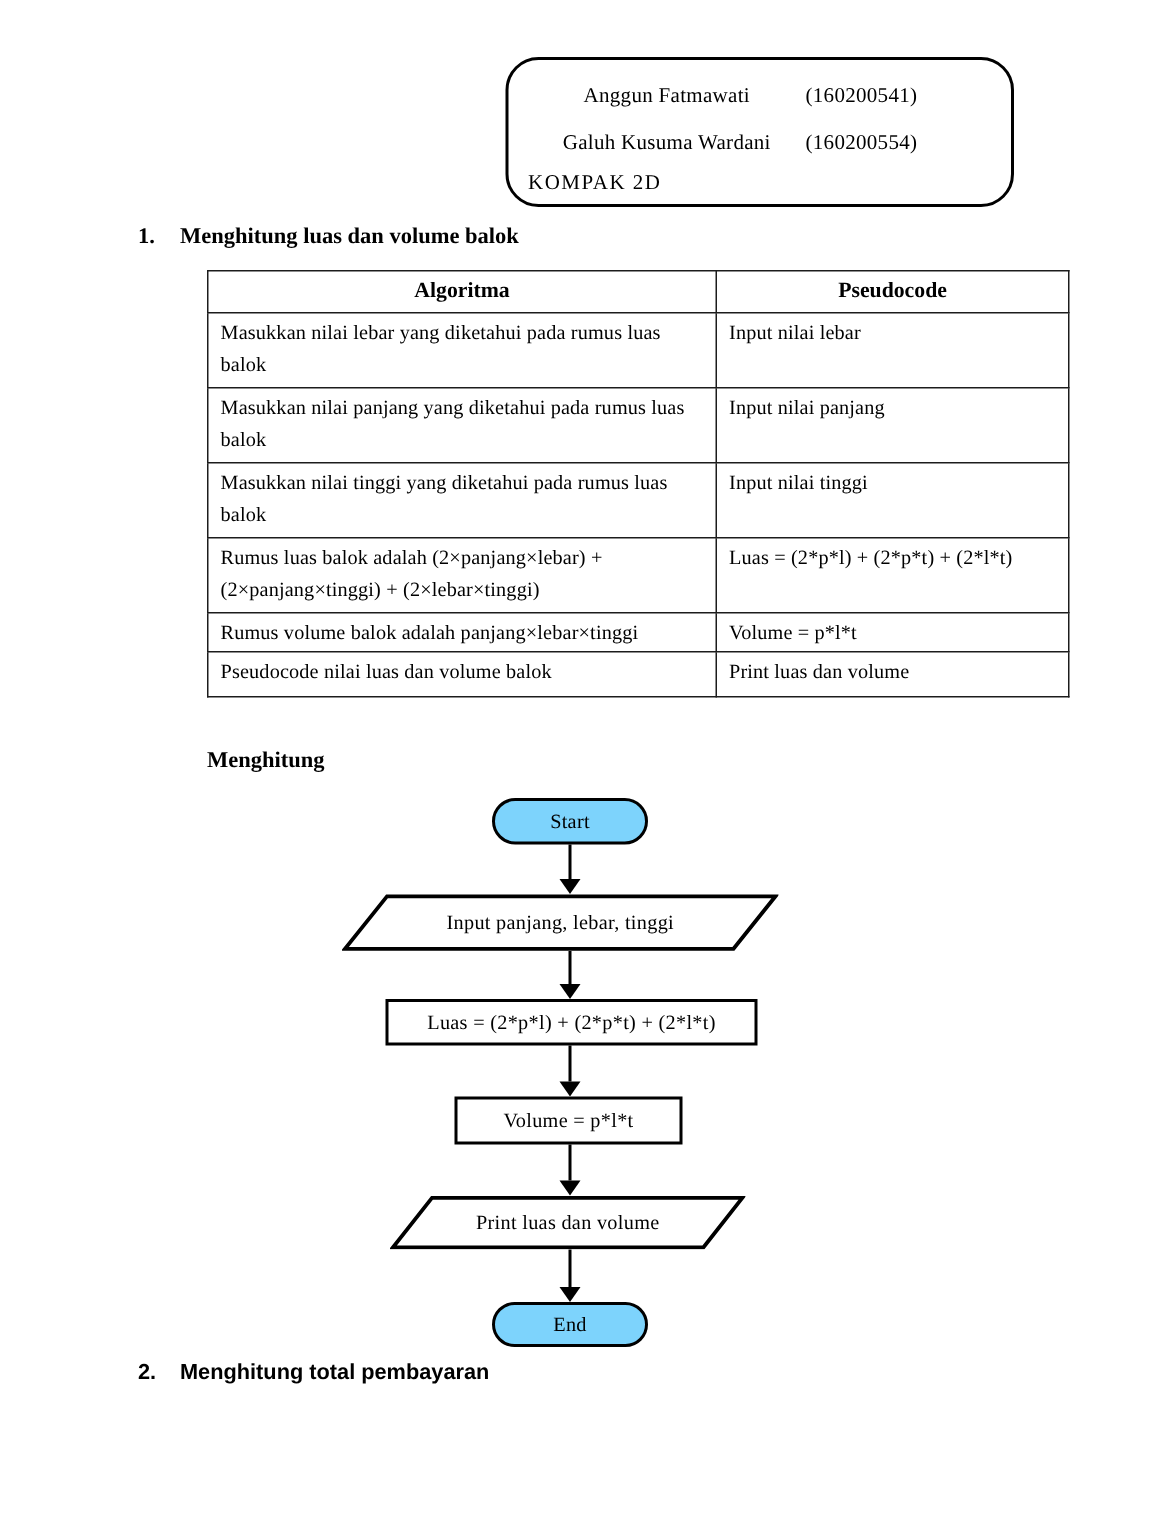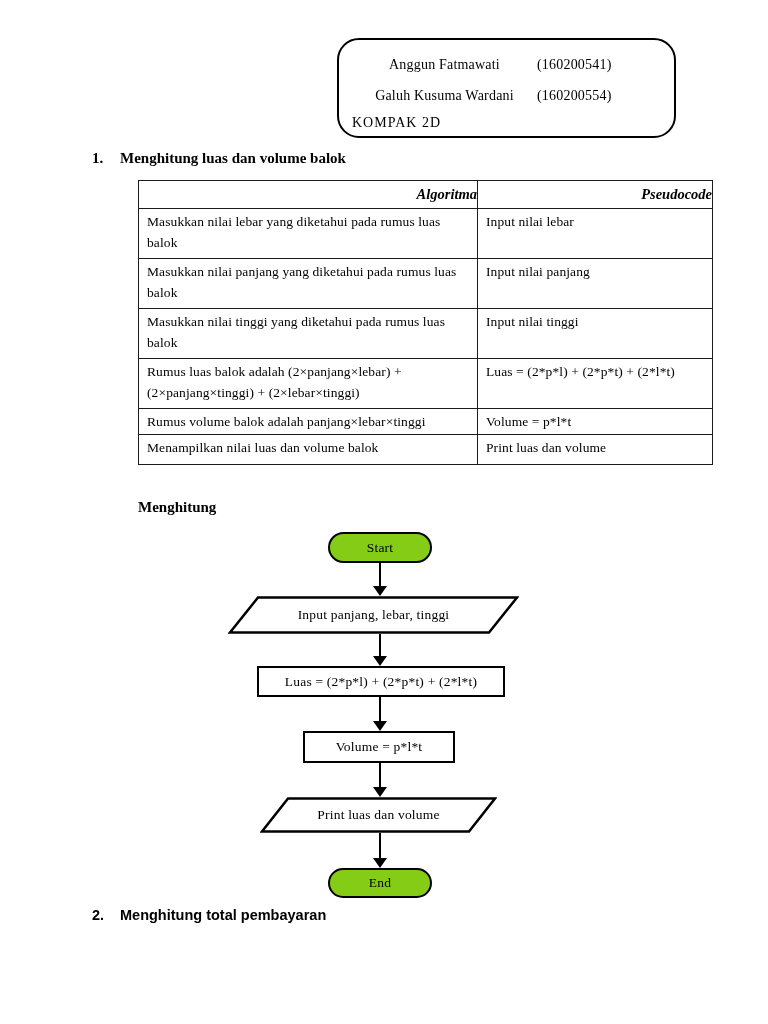--- a/index.html
+++ b/index.html
@@ -38,34 +38,34 @@
     left: 138px; top: 180px;
     width: 574px;
     border-collapse: collapse;
     table-layout: fixed;
   }
   table.alg col.c1 { width: 339px; }
   table.alg col.c2 { width: 235px; }
   table.alg th, table.alg td { border: 1.5px solid #1c1c1c; }
   table.alg th {
     height: 28px; font-size: 14.5px; font-weight: bold;
-    text-align: right; vertical-align: middle; font-style: italic;
+    text-align: center; vertical-align: middle;
   }
   table.alg td {
     font-size: 13.5px; line-height: 1.55;
     padding: 3px 8px 0 8px;
     vertical-align: top; letter-spacing: .1px;
   }
   tr.r-tall { height: 50px; }
   tr.r-short { height: 26px; margin-top: 36px; }
   tr.r-med { height: 30px; }
 
   
   .flow-node { position: absolute; display: flex; align-items: center; justify-content: center; font-size: 13.5px; letter-spacing: .2px; }
-  .flow-terminator { background: #84cc16; border: 2.5px solid #000; border-radius: 16px; }
+  .flow-terminator { background: #7dd3fc; border: 2.5px solid #000; border-radius: 16px; }
   .flow-process { background: #fff; border: 2px solid #000; }
   .flow-io { position: absolute; text-align: right; }
   .flow-io svg { position: absolute; left: 0; top: 0; display: block; }
   .flow-io .flow-label {
     position: absolute; inset: 0;
     display: flex; align-items: center; justify-content: center;
     font-size: 13.5px; letter-spacing: .2px;
   }
   .flow-arrow { position: absolute; width: 14px; display: flex; flex-direction: column; align-items: center; }
   .flow-arrow .shaft { flex: 1; width: 2px; background: #000; }
@@ -115,21 +115,21 @@
   </tr>
   <tr class="r-tall">
     <td>Rumus luas balok adalah (2×panjang×lebar) + (2×panjang×tinggi) + (2×lebar×tinggi)</td>
     <td>Luas = (2*p*l) + (2*p*t) + (2*l*t)</td>
   </tr>
   <tr class="r-short">
     <td>Rumus volume balok adalah panjang×lebar×tinggi</td>
     <td>Volume = p*l*t</td>
   </tr>
   <tr class="r-med">
-    <td>Menampilkan nilai luas dan volume balok</td>
+    <td>Pseudocode nilai luas dan volume balok</td>
     <td>Print luas dan volume</td>
   </tr>
 </tbody>
   </table>
 
 <div id="flowchart-title">Menghitung</div>
 
 <div class="flow-node flow-terminator" style="left:328px; top:532px; width:104px; height:31px;">Start</div>
 
 <div class="flow-arrow" style="left:373px; top:563px; height:33px;">

